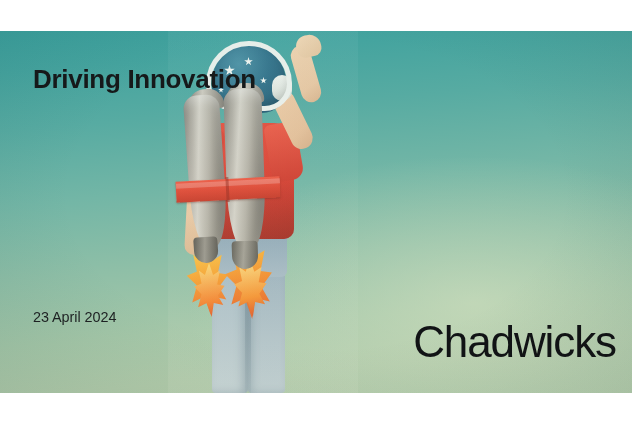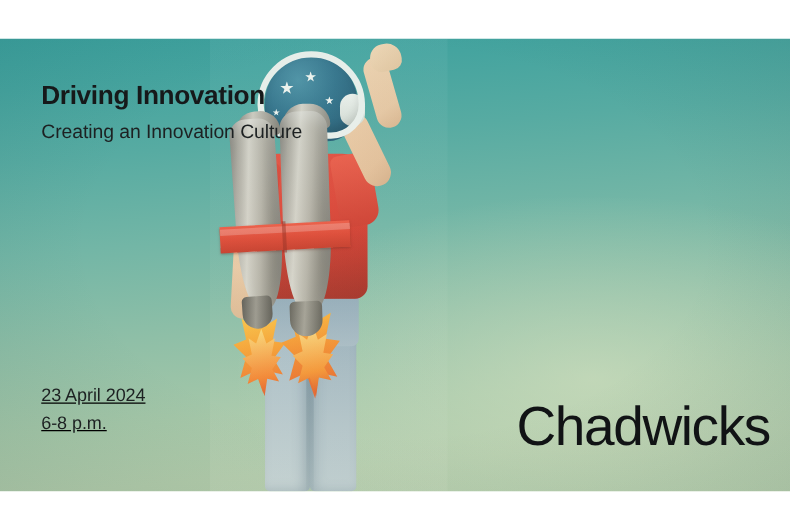--- a/index.html
+++ b/index.html
@@ -64,21 +64,21 @@
   }
 
   
   .headline-block {
     position: absolute;
     left: 33px;
     top: 34px;
     z-index: 30;
   }
   .headline {
-    font-size: 21px;
+    font-size: 26px;
     font-weight: bold;
     color: #16191a;
     letter-spacing: -0.3px;
     line-height: 1.1;
     margin: 0;
     white-space: nowrap;
   }
   .subhead {
     font-size: 15.5px;
     font-weight: normal;
@@ -87,21 +87,20 @@
     line-height: 1.2;
     margin: 9px 0 0 0;
     white-space: nowrap;
   }
 
   .details-block {
     position: absolute;
     left: 33px;
     top: 276px;
     z-index: 30;
-    text-decoration: underline;
   }
   .details-line {
     font-size: 14.4px;
     color: #1d2122;
     line-height: 1.52;
     letter-spacing: -0.05px;
     white-space: nowrap;
   }
 
   
@@ -368,26 +367,24 @@
       <div class="tape-hi"></div>
       <div class="tape-seam"></div>
 
       <div class="grade"></div>
     </div>
 
     <div class="vignette"></div>
 
     <div class="headline-block">
       <h1 class="headline">Driving Innovation</h1>
-      <p class="subhead">Creating an Innovation Culture</p>
     </div>
 
     <div class="details-block">
       <div class="details-line">23 April 2024</div>
-      <div class="details-line">6-8 p.m.</div>
     </div>
 
     <div class="logo-block">
       <div class="logo-wordmark">Chadwicks</div>
     </div>
 
   </div>
 </div>
 
 </body></html>

